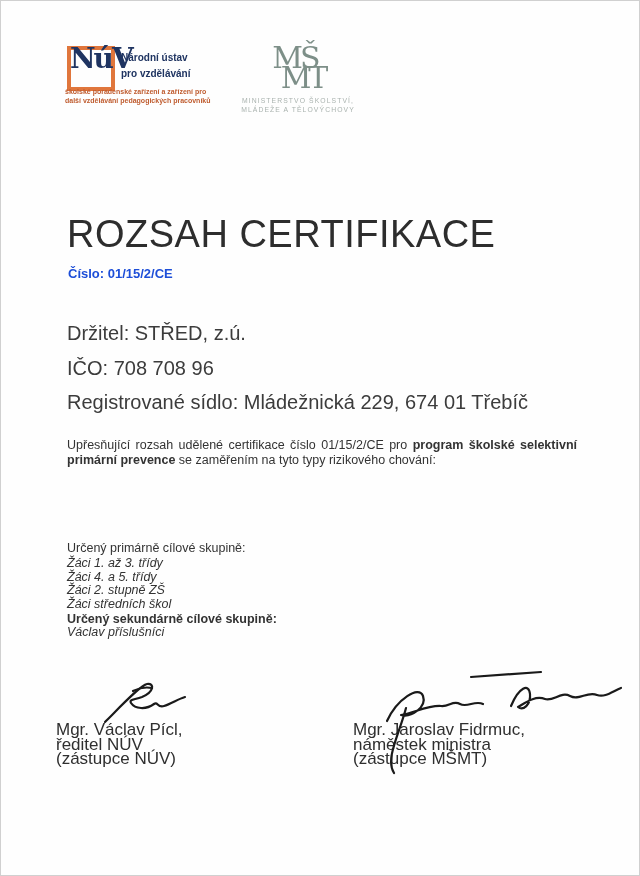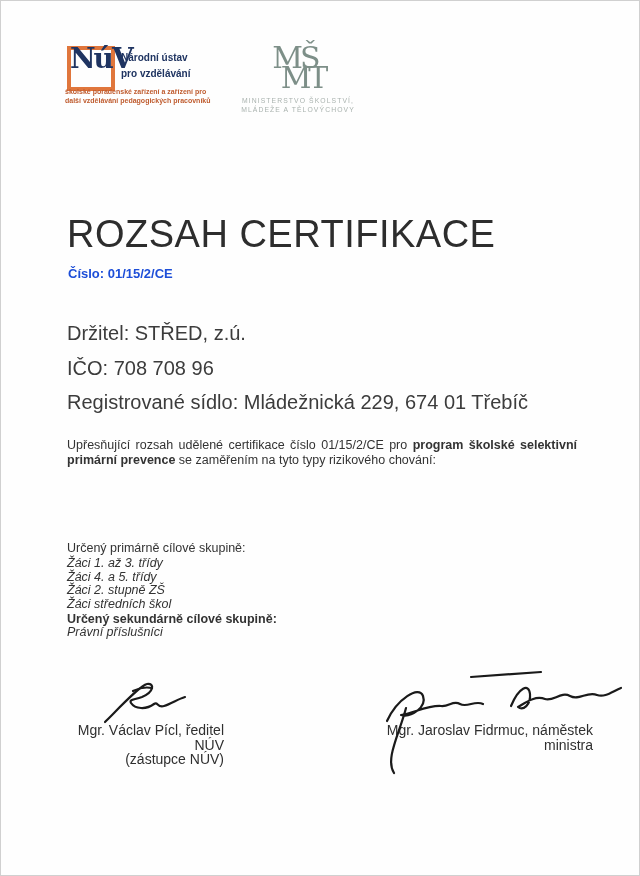--- a/index.html
+++ b/index.html
@@ -78,21 +78,21 @@
   .sec-heading{font-size:12.5px;color:#333;white-space:nowrap;}
   .ph{left:66px;top:540px;}
   .plist{left:66px;top:556px;font-size:12.5px;line-height:13.5px;color:#333;white-space:nowrap;}
   .sh{left:66px;top:611px;font-weight:bold;}
   .slist{left:66px;top:625px;font-size:12.5px;line-height:13.5px;color:#333;white-space:nowrap;}
 
   
   .sig-svg{z-index:2;}
   .sig-svg path{fill:none;stroke:var(--ink,#1a1a1a);stroke-width:2.2;stroke-linecap:round;stroke-linejoin:round;}
   .sig-caption{
-    font-size:14px;line-height:14.5px;color:#2f2f2f;text-align:right;
+    font-size:17px;line-height:14.5px;color:#2f2f2f;text-align:left;
   }
   .cap-left{left:55px;top:722px;width:168px;}
   .cap-right{left:352px;top:722px;width:240px;}
 </style>
 </head>
 <body>
 
 <div class="page">
 
   <div class="abs nuv-logo">
@@ -134,35 +134,36 @@
   <div class="abs sec-heading ph">Určený primárně cílové skupině:</div>
   <div class="abs plist ital">
     <div>Žáci 1. až 3. třídy</div>
     <div>Žáci 4. a 5. třídy</div>
     <div>Žáci 2. stupně ZŠ</div>
     <div>Žáci středních škol</div>
   </div>
 
   <div class="abs sec-heading sh">Určený sekundárně cílové skupině:</div>
   <div class="abs slist ital">
-    <div>Právní příslušníci</div>
+    <div>Václav příslušníci</div>
   </div>
 
   <svg class="abs sig-svg" style="left:88px;top:676px;" width="130" height="50" viewBox="0 0 130 50">
     <path d="M16,45 C34,27 52,8 58,7 C66,6 65,15 53,20 C45,23 40,22 42,26 C46,32 57,33 65,27 C69,24 68,31 75,29 C82,27 89,22 96,20"></path>
     <path d="M44,14 C50,11 58,10 63,11"></path>
   </svg>
   <div class="abs sig-caption cap-left">
     <div>Mgr. Václav Pícl, ředitel NÚV</div>
     <div>(zástupce NÚV)</div>
   </div>
 
   <svg class="abs sig-svg" style="left:372px;top:662px;" width="256" height="112" viewBox="0 0 256 112">
     <path d="M98,14 L168,9"></path>
     <path d="M14,58 C24,36 46,22 50,33 C54,44 38,55 28,52 C40,50 56,42 68,43 C76,44 80,37 87,41 C94,45 102,37 110,41"></path>
     <path d="M33,45 C26,72 12,96 21,110"></path>
     <path d="M138,43 C146,24 156,20 157,31 C158,42 150,48 145,44 C152,40 162,32 172,36 C180,39 188,28 197,33 C206,38 214,28 224,32 C232,35 240,28 248,25"></path>
   </svg>
   <div class="abs sig-caption cap-right">
     <div>Mgr. Jaroslav Fidrmuc, náměstek ministra</div>
+    <div>(zástupce MŠMT)</div>
   </div>
 
 </div>
 
 </body></html>

